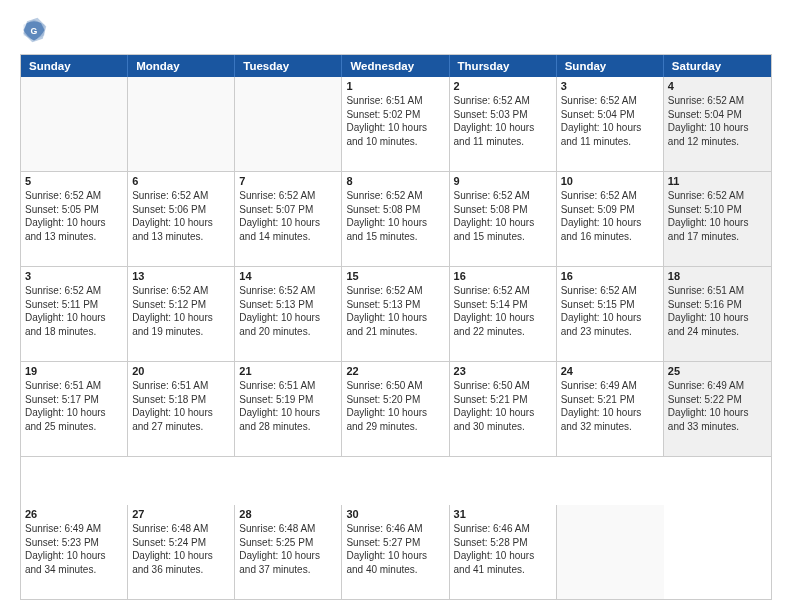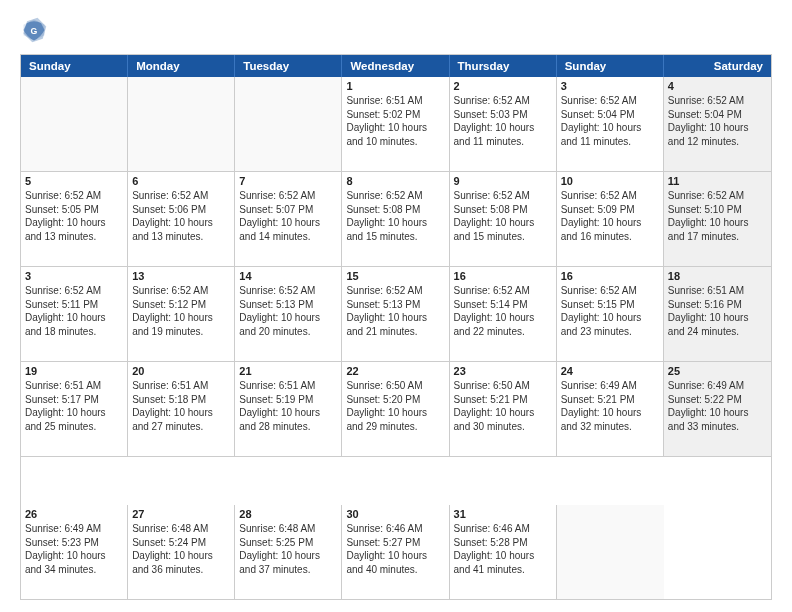--- a/index.html
+++ b/index.html
@@ -72,21 +72,21 @@
       background: #1a56a0;
     }
     .cal-header-cell {
       color: #fff;
       font-weight: bold;
       font-size: 11.5px;
       padding: 5px 8px;
       border-right: 1px solid #3a76c0;
       text-align: left;
     }
-    .cal-header-cell:last-child { border-right: none; text-align: right; }
+    .cal-header-cell:last-child { border-right: none; }
     .cal-body {
       flex: 1;
       display: flex;
       flex-direction: column;
     }
     .cal-row {
       display: grid;
       grid-template-columns: repeat(7, 1fr);
       flex: 1;
       border-bottom: 1px solid #ccc;

